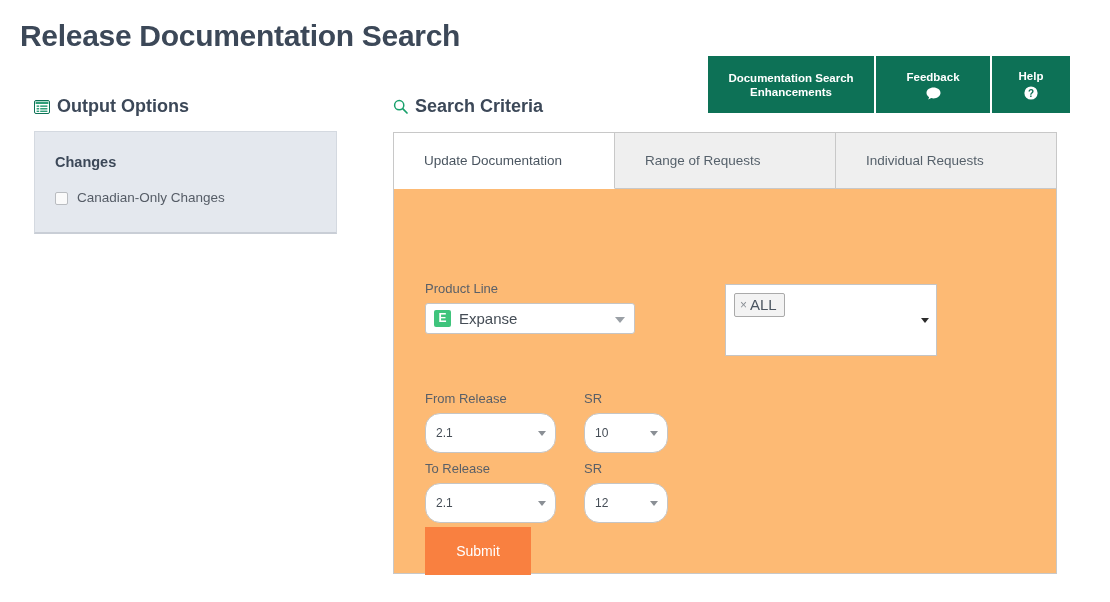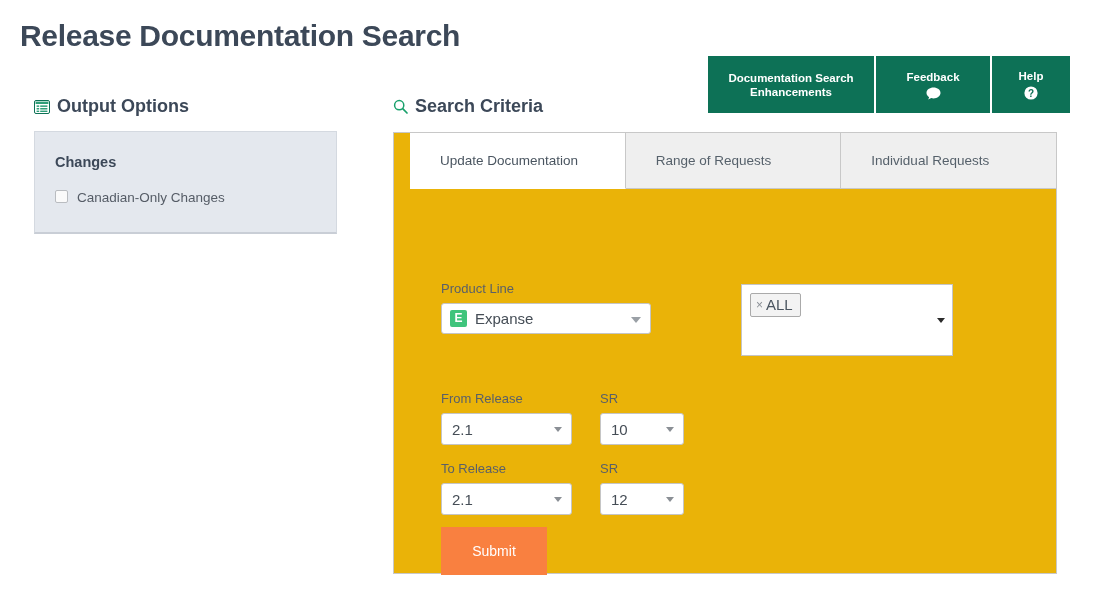--- a/index.html
+++ b/index.html
@@ -99,21 +99,21 @@
     padding: 22px 20px 0 20px;
   }
   .include-title {
     font-size: 14.5px;
     font-weight: bold;
     color: #3c4858;
     margin: 0 0 20px 0;
   }
   .chk-row {
     display: flex;
-    align-items: flex-start;
+    align-items: flex-end;
     gap: 9px;
     cursor: pointer;
   }
   .chk-box {
     width: 13px;
     height: 13px;
     background: #fafafa;
     border: 1px solid #b9bcc0;
     border-radius: 2px;
     flex: 0 0 auto;
@@ -124,22 +124,21 @@
   }
 
   
   .search-panel {
     position: absolute;
     left: 393px;
     top: 132px;
     width: 664px;
     height: 442px;
     border: 1px solid #c8c8c8;
-    background: #eab308;
-    padding-left: 16px;
+    background: #fdba74;
   }
 
   .tabs {
     display: flex;
     height: 56px;
     border-bottom: 1px solid #c8c8c8;
     background: #efefef;
   }
   .tab {
     flex: 1 1 0;
@@ -260,21 +259,21 @@
     border-right: 4px solid transparent;
     border-top: 5px solid #2b2b2b;
   }
 
   
   .f-fromrel { position: absolute; left: 31px; top: 202px; width: 131px; }
   .f-fromsr  { position: absolute; left: 190px; top: 202px; width: 84px; }
   .f-torel   { position: absolute; left: 31px; top: 272px; width: 131px; }
   .f-tosr    { position: absolute; left: 190px; top: 272px; width: 84px; }
   .f-fromrel .sel, .f-fromsr .sel,
-  .f-torel .sel, .f-tosr .sel { height: 32px; font-size: 15px; }
+  .f-torel .sel, .f-tosr .sel { height: 40px; font-size: 12px; border-radius: 15px; }
 
   
   .submit-btn {
     position: absolute;
     left: 31px;
     top: 338px;
     width: 106px;
     height: 48px;
     background: #f98040;
     border: none;

